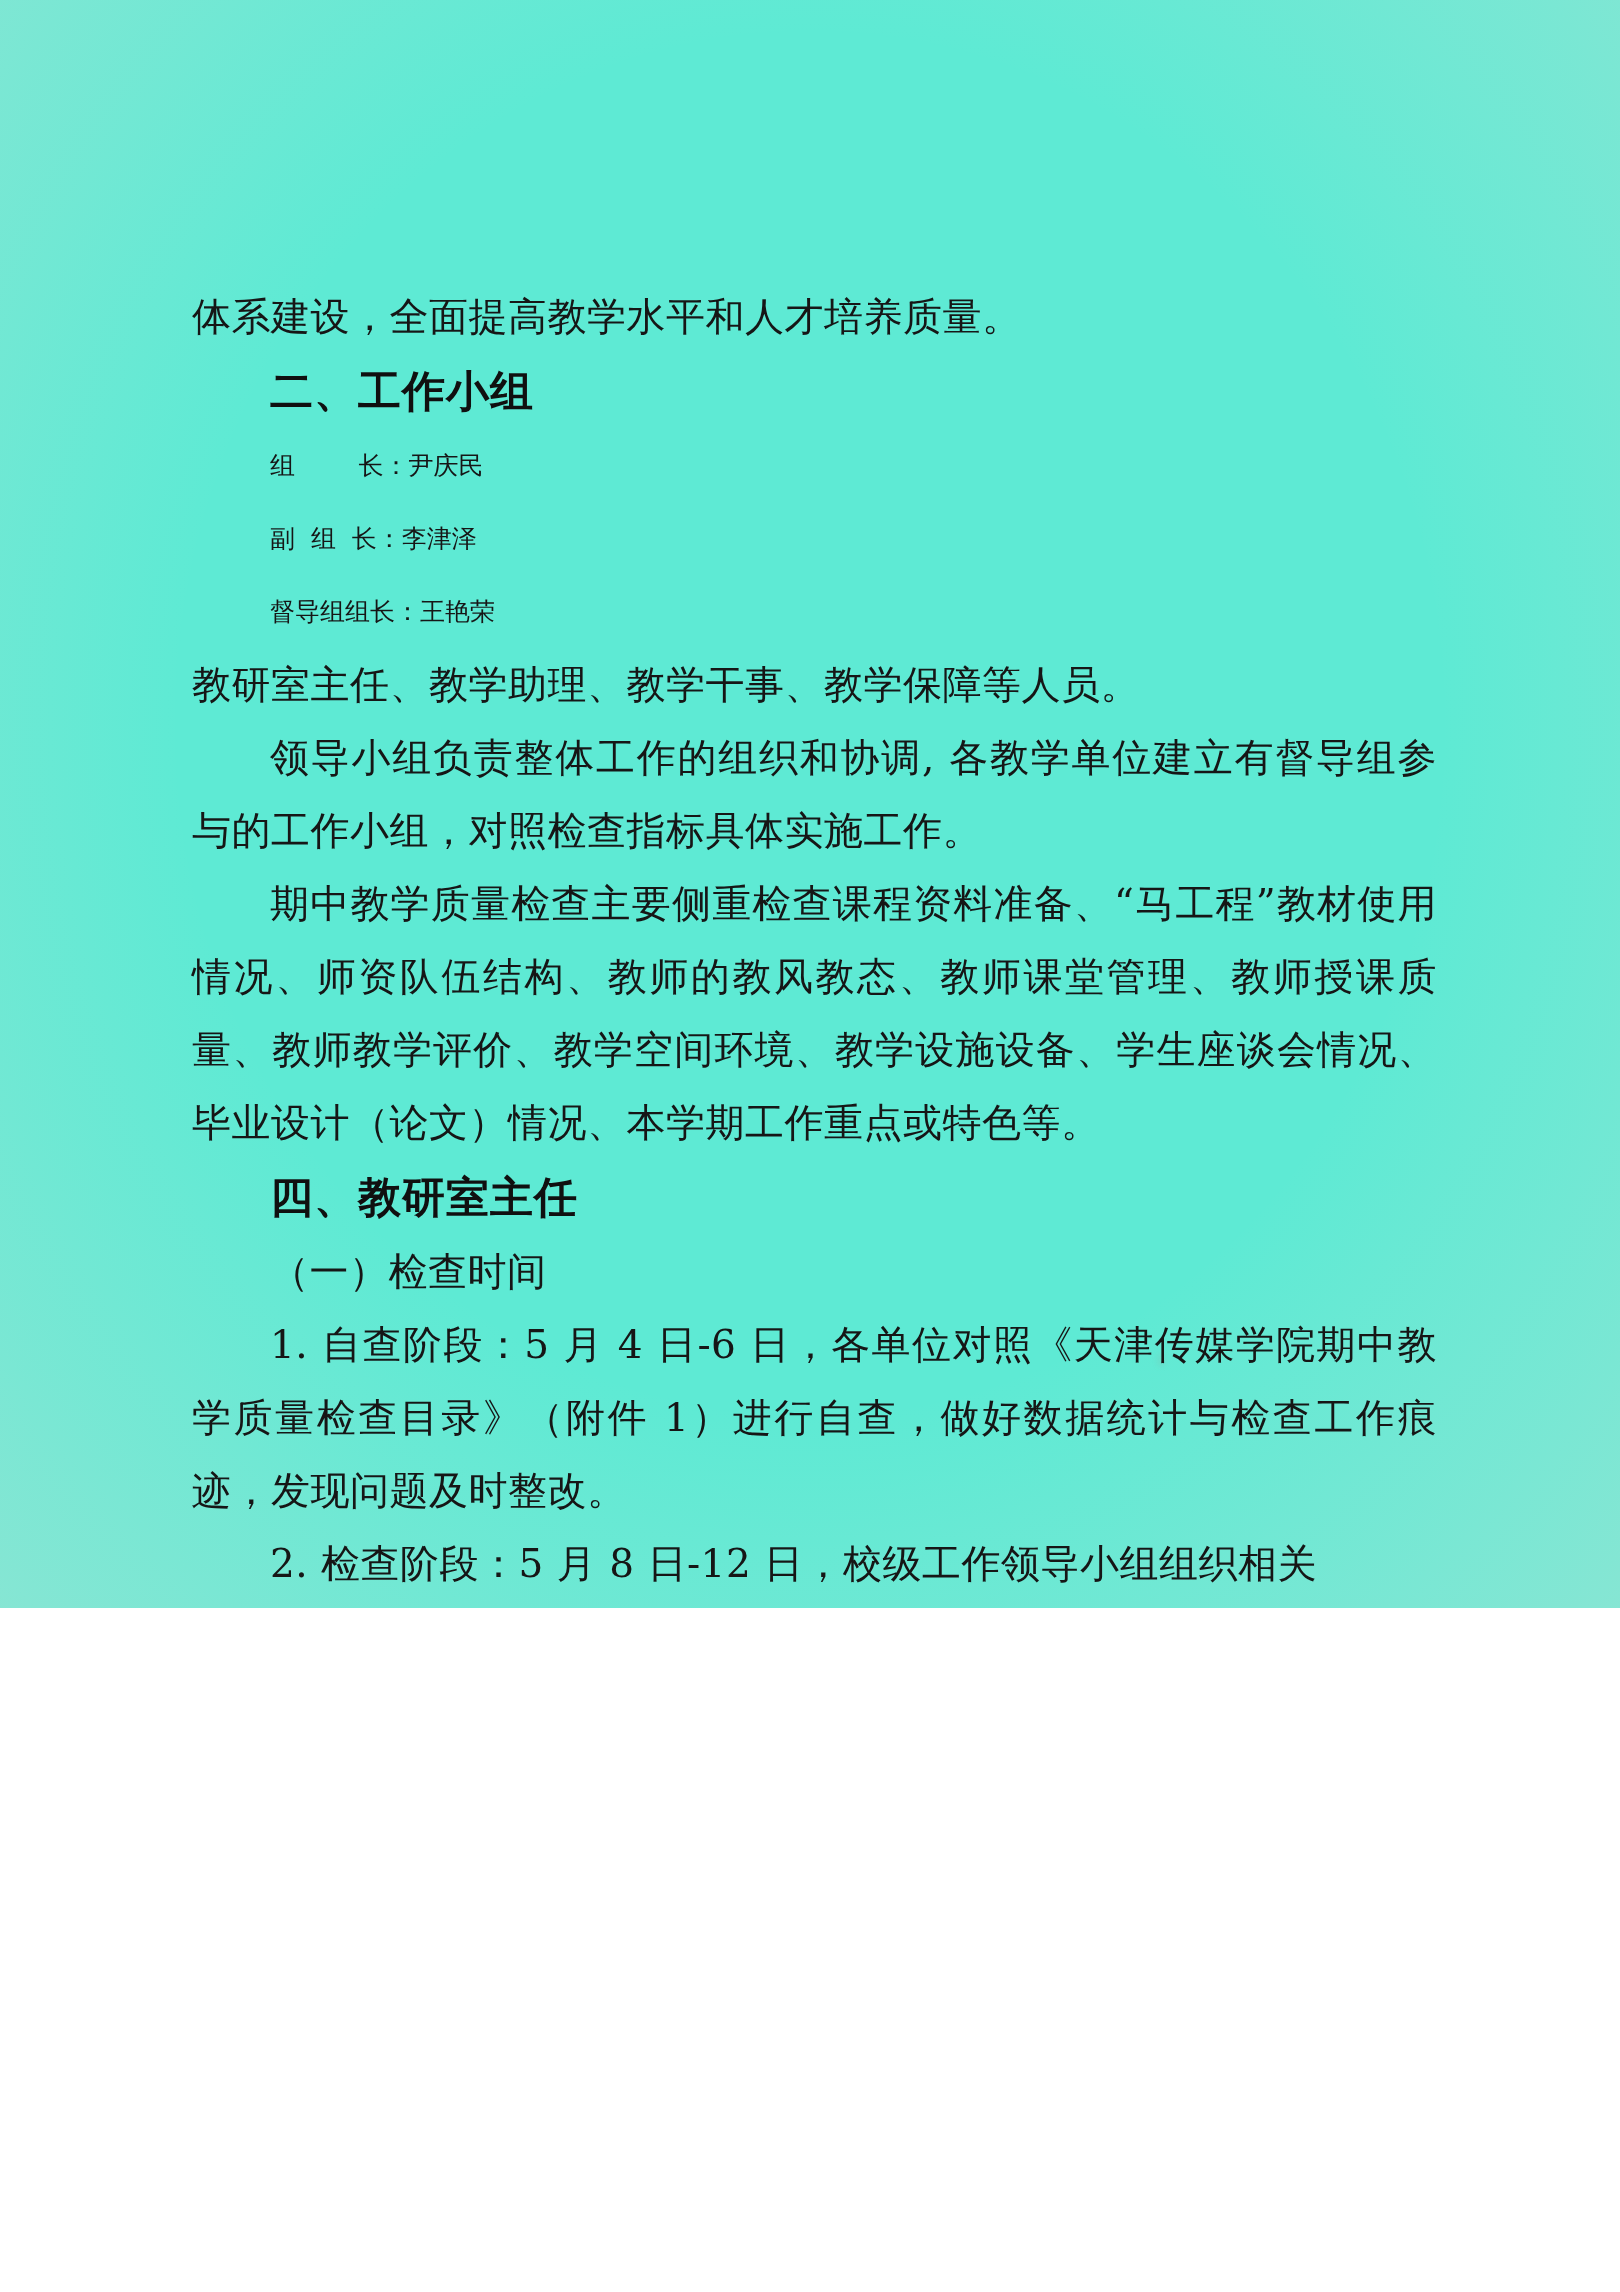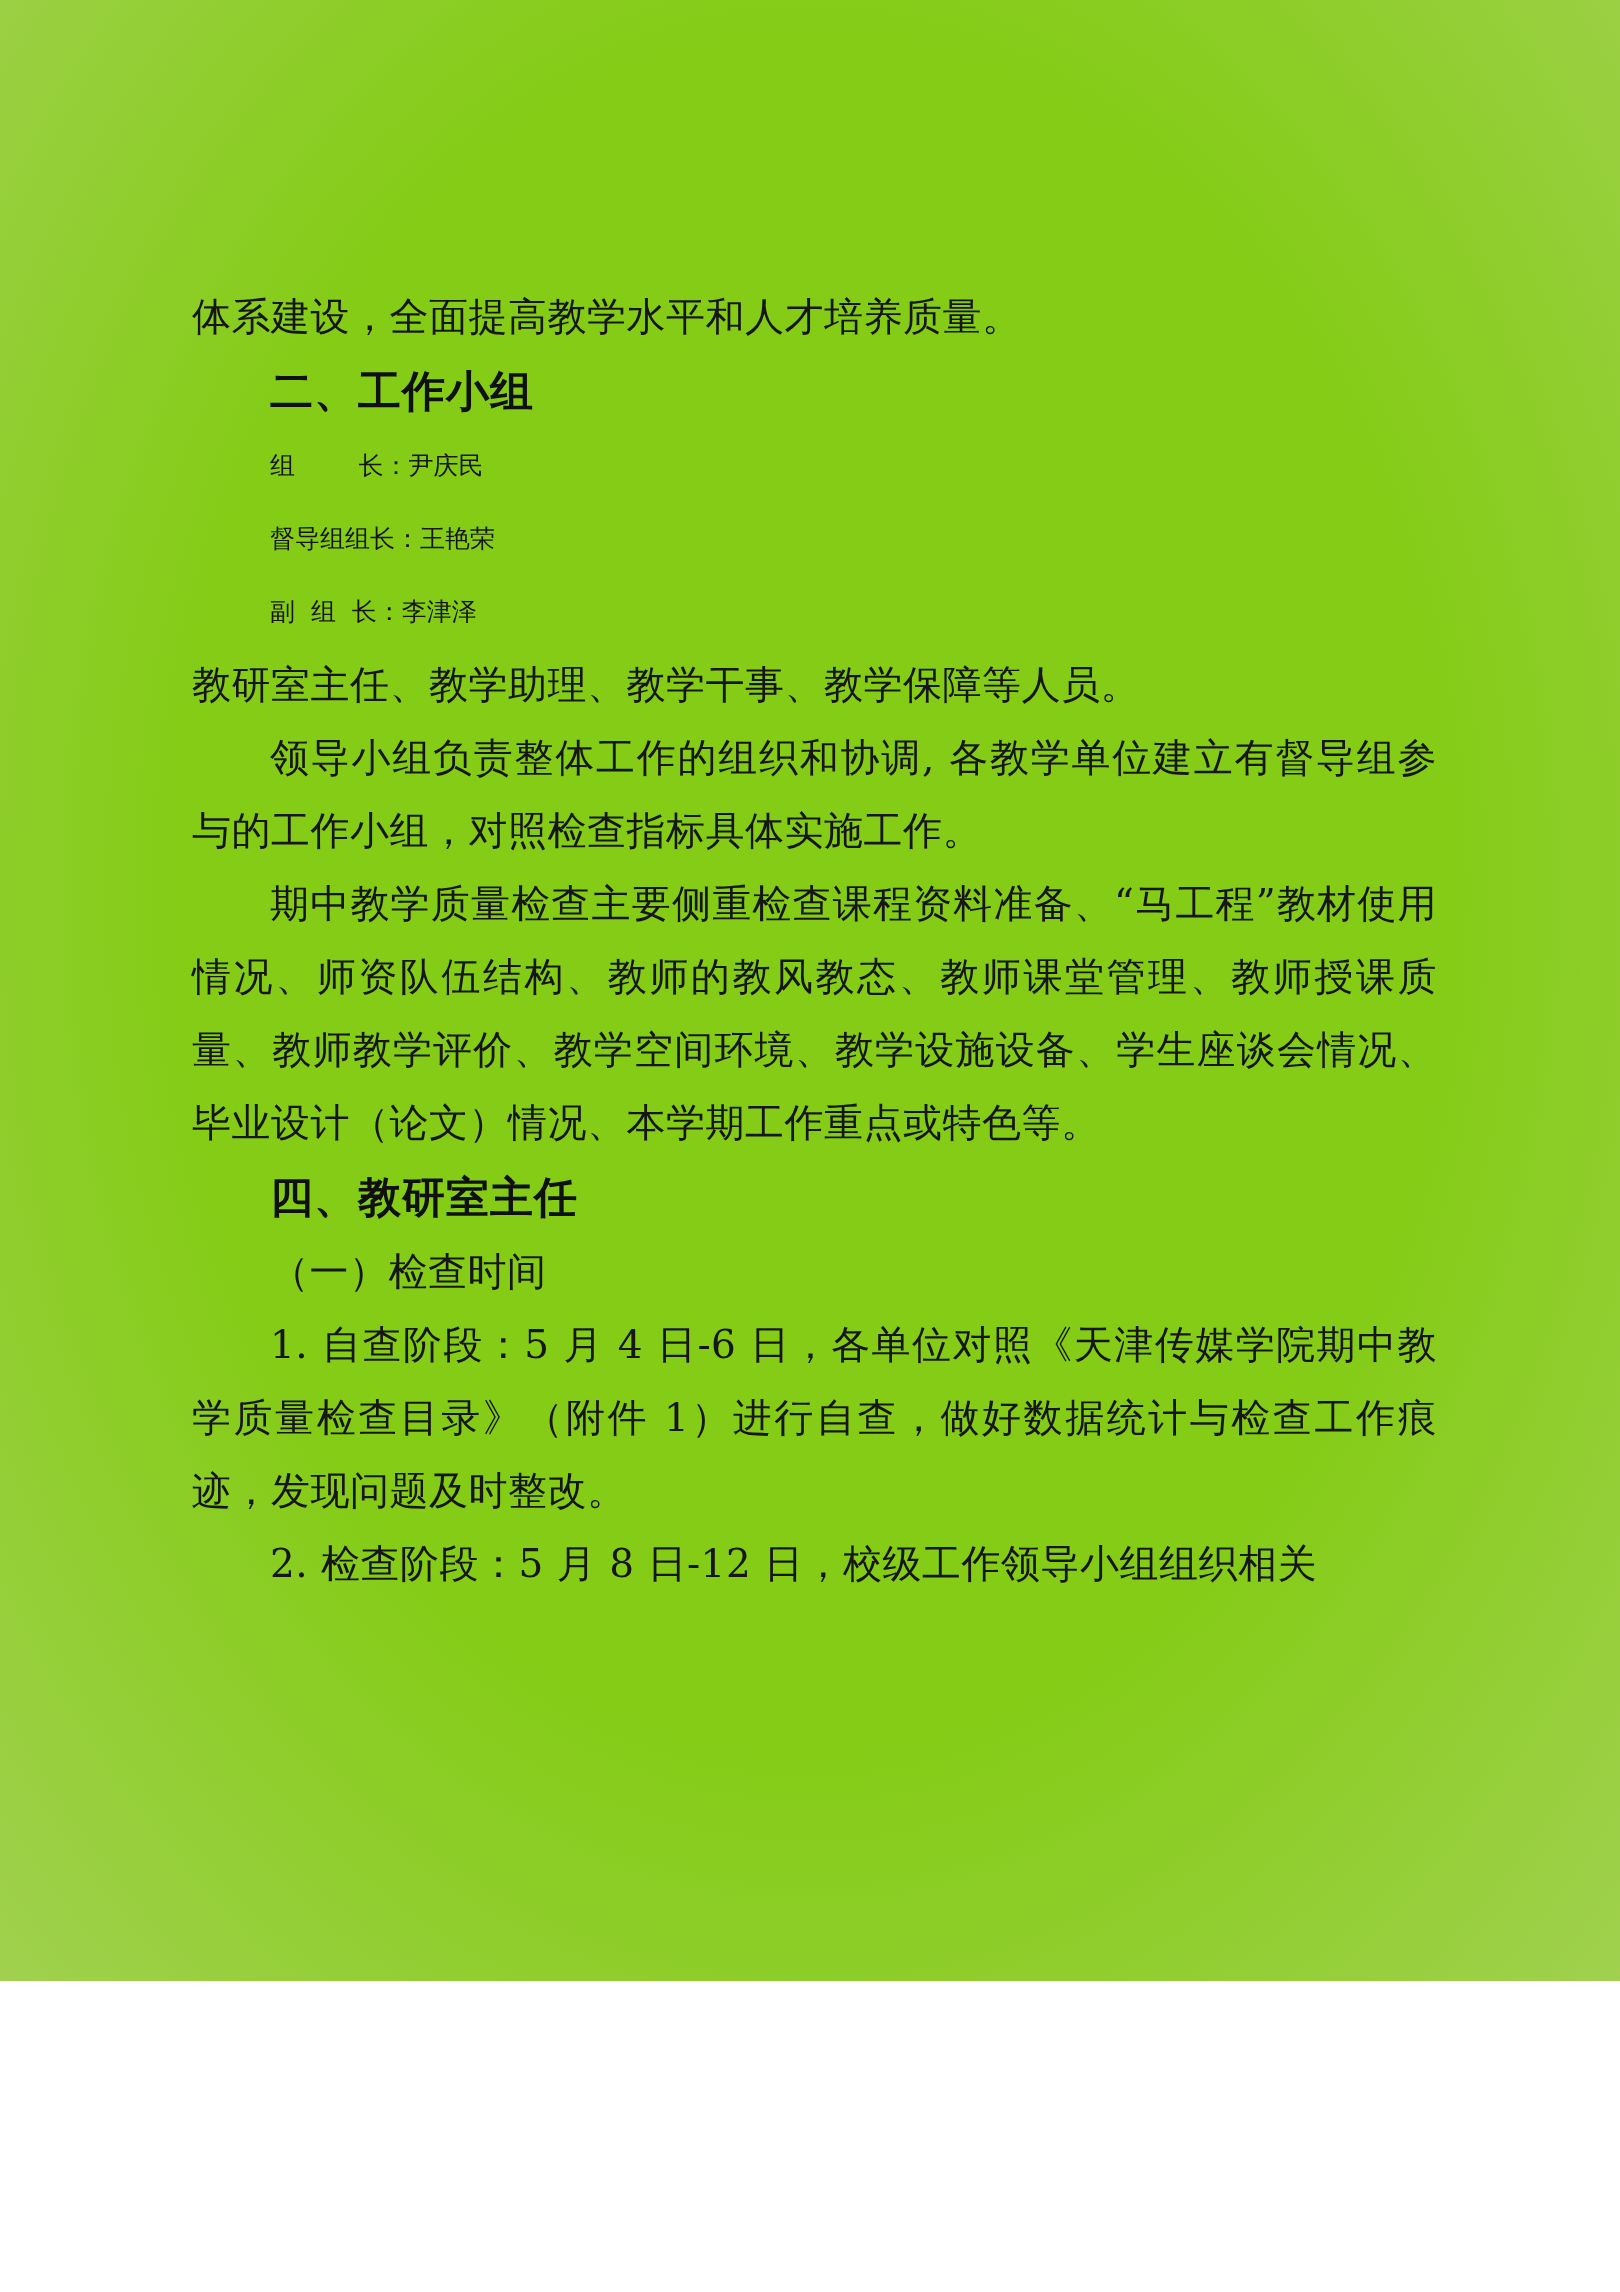--- a/index.html
+++ b/index.html
@@ -6,22 +6,22 @@
     margin: 0;
     padding: 0;
     background: #ffffff;
   }
   body {
     font-family: "DejaVu Serif", serif;
   }
   .page {
     position: relative;
     width: 1620px;
-    height: 1981px;
-    background: #84cc16;
+    height: 1608px;
+    background: #5eead4;
     box-sizing: border-box;
     overflow: hidden;
   }
   
   .paper-tint {
     position: absolute;
     inset: 0;
     background:
       radial-gradient(ellipse at 50% 45%, rgba(255,255,255,0) 55%, rgba(226,220,210,0.30) 100%);
     pointer-events: none;
@@ -93,22 +93,22 @@
   <div class="smudge" style="left:887px; top:1995px; width:8.8px; height:15.7px;"></div>
   <div class="smudge" style="left:1157px; top:1353px; width:7.8px; height:13.7px;"></div>
 
   <div class="content">
 
     <div class="line">体系建设，全面提高教学水平和人才培养质量。</div>
 
     <div class="heading">二、工作小组</div>
 
     <div class="roster">组        长：尹庆民</div>
+    <div class="roster">副  组  长：李津泽</div>
     <div class="roster">督导组组长：王艳荣</div>
-    <div class="roster">副  组  长：李津泽</div>
     <div class="line">教研室主任、教学助理、教学干事、教学保障等人员。</div>
 
     <div class="para">领导小组负责整体工作的组织和协调, 各教学单位建立有督导组参与的工作小组，对照检查指标具体实施工作。</div>
 
 
     <div class="para">期中教学质量检查主要侧重检查课程资料准备、“马工程”教材使用情况、师资队伍结构、教师的教风教态、教师课堂管理、教师授课质量、教师教学评价、教学空间环境、教学设施设备、学生座谈会情况、毕业设计（论文）情况、本学期工作重点或特色等。</div>
 
     <div class="heading">四、教研室主任</div>
 
     <div class="para">（一）检查时间</div>

